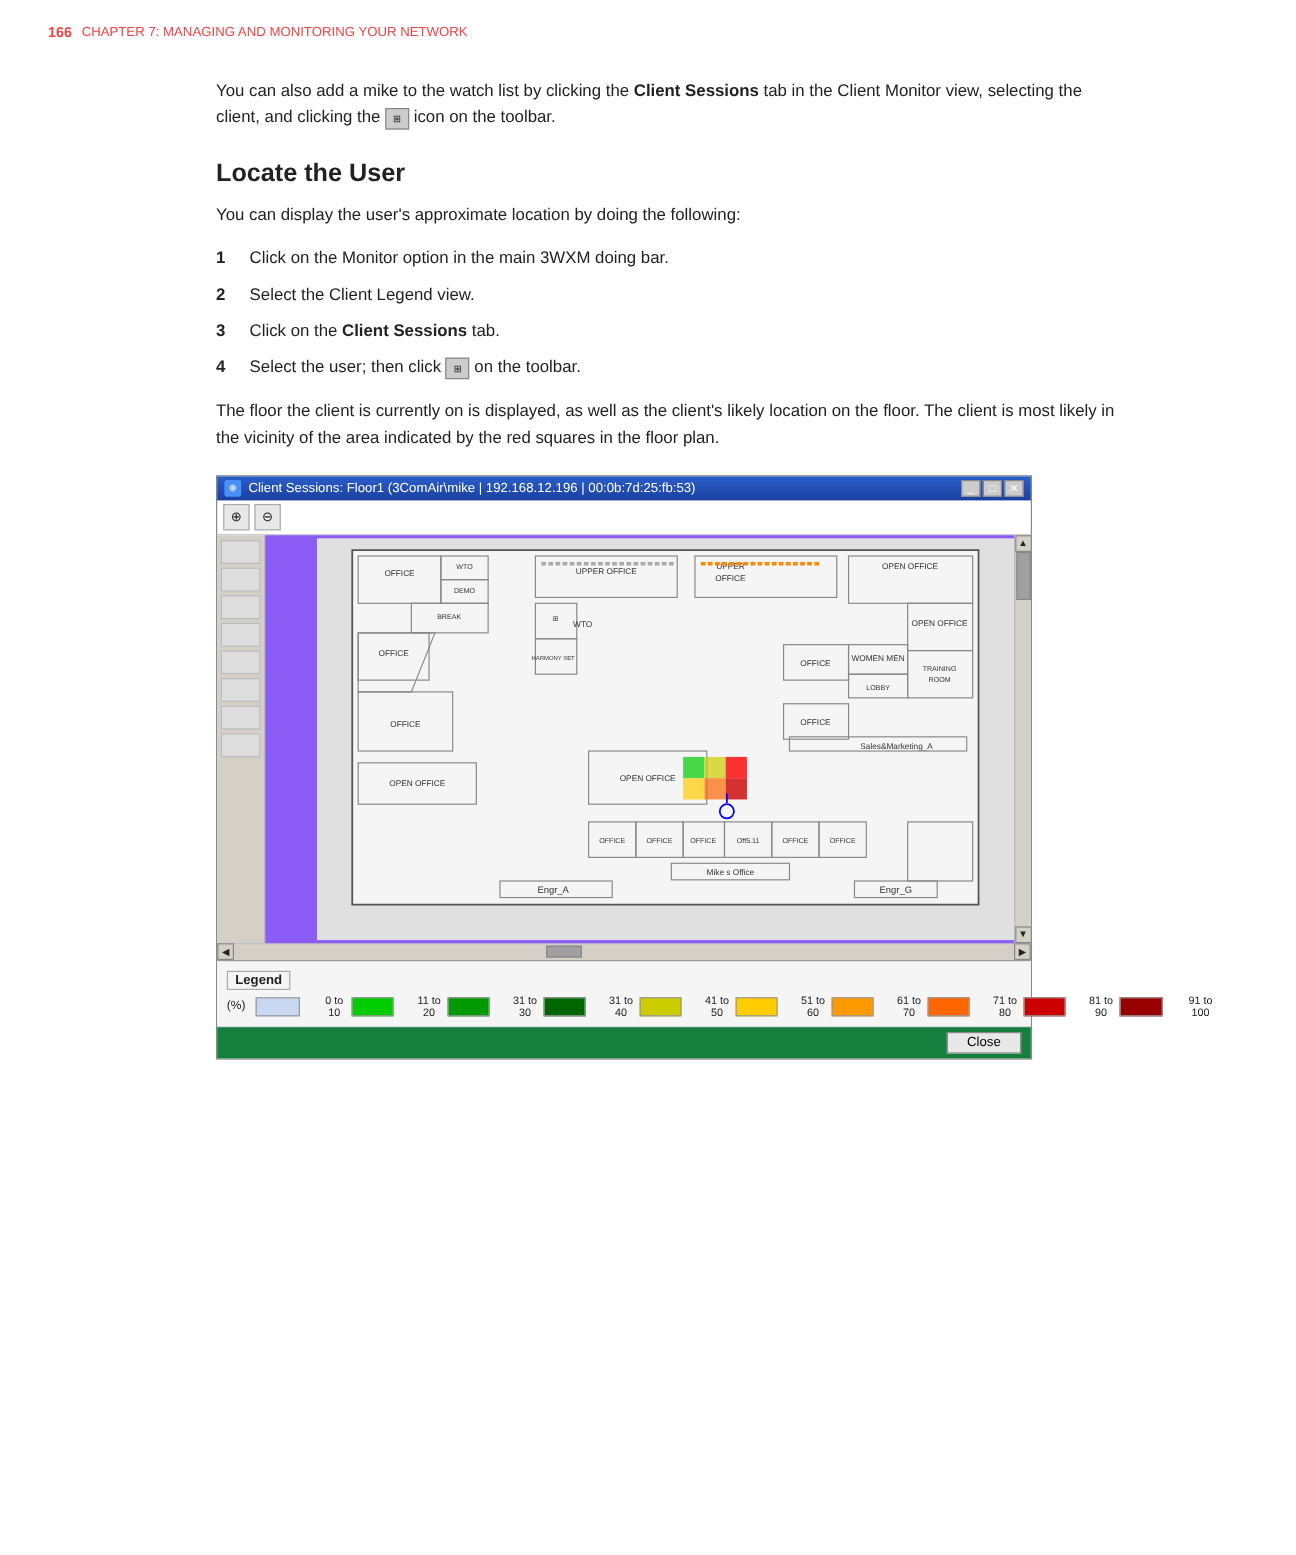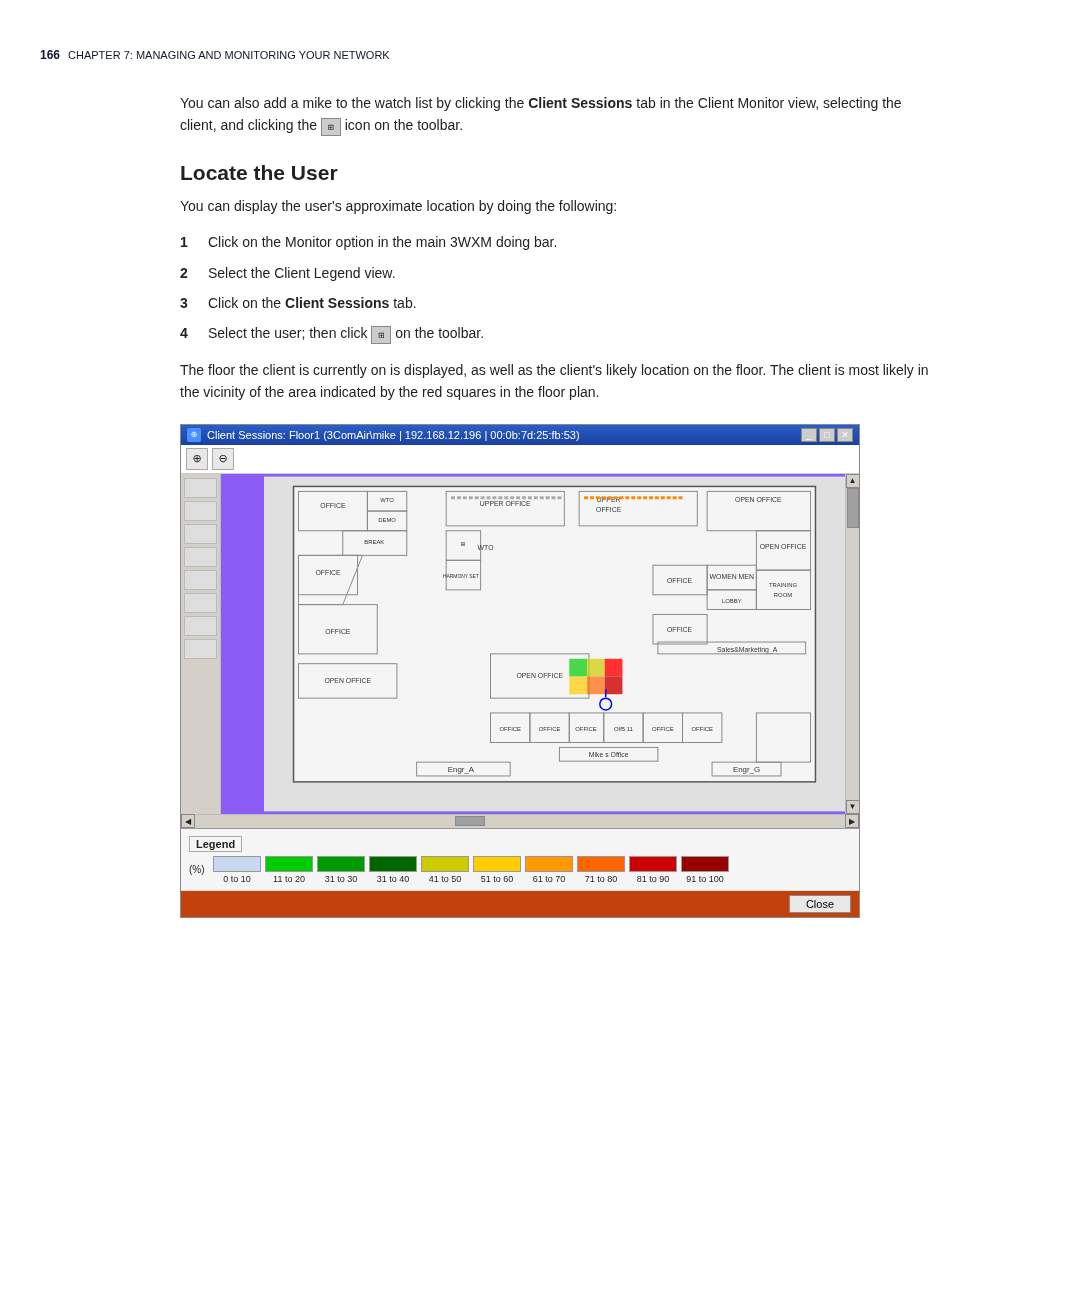--- a/index.html
+++ b/index.html
@@ -7,26 +7,25 @@
       background: #fff;
       font-family: Arial, sans-serif;
       font-size: 14px;
       color: #222;
       width: 1080px;
       min-height: 1296px;
       padding: 20px 40px;
     }
     .page-header {
       font-size: 12px;
-      color: #0f172a;
+      color: #ef4444;
       margin-bottom: 30px;
       display: flex;
       align-items: center;
       gap: 8px;
-      margin-top: 28px;
     }
     .page-header .page-num {
       font-weight: bold;
     }
     .page-header .chapter-title {
       font-variant: small-caps;
       text-transform: uppercase;
       font-size: 11px;
     }
     .content-area {
@@ -238,39 +237,39 @@
       align-items: center;
       gap: 4px;
       flex-wrap: nowrap;
     }
     .legend-pct-label {
       font-size: 10px;
       min-width: 20px;
     }
     .legend-item {
       display: flex;
-      flex-direction: column;
-      align-items: center;
-      gap: 2px;
+      flex-direction: row;
+      align-items: center;
+      gap: 18px;
     }
     .legend-color-box {
       width: 48px;
       height: 16px;
       border: 1px solid #999;
     }
     .legend-range-label {
       font-size: 9px;
       text-align: center;
     }
     
     .close-row {
       display: flex;
       justify-content: flex-end;
       padding: 4px 8px;
-      background: #c2410c;
+      background: #15803d;
       border-top: 1px solid #ddd;
     }
     .close-btn {
       padding: 2px 16px;
       font-size: 11px;
       background: #e8e8e8;
       border: 1px solid #888;
       cursor: pointer;
     }
     

